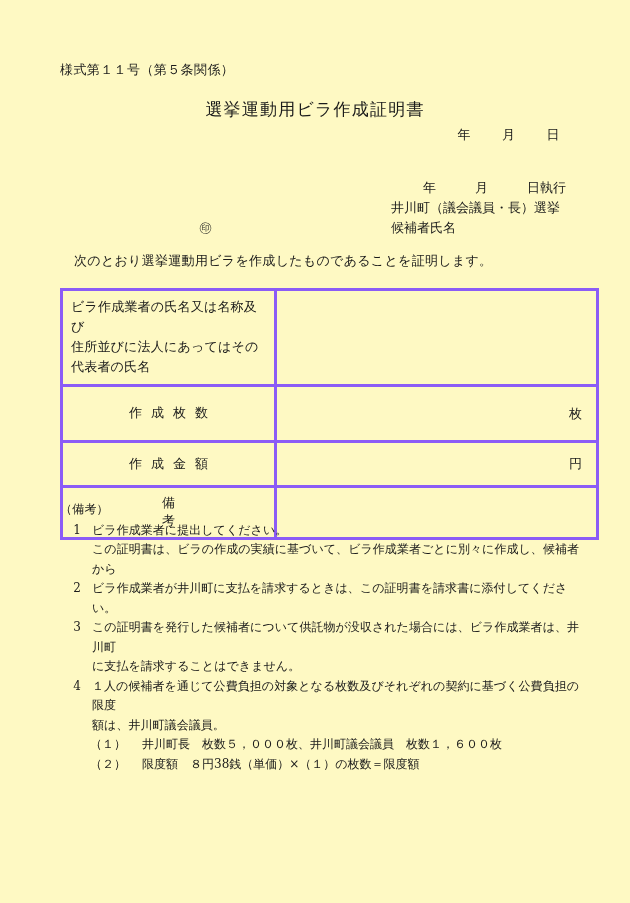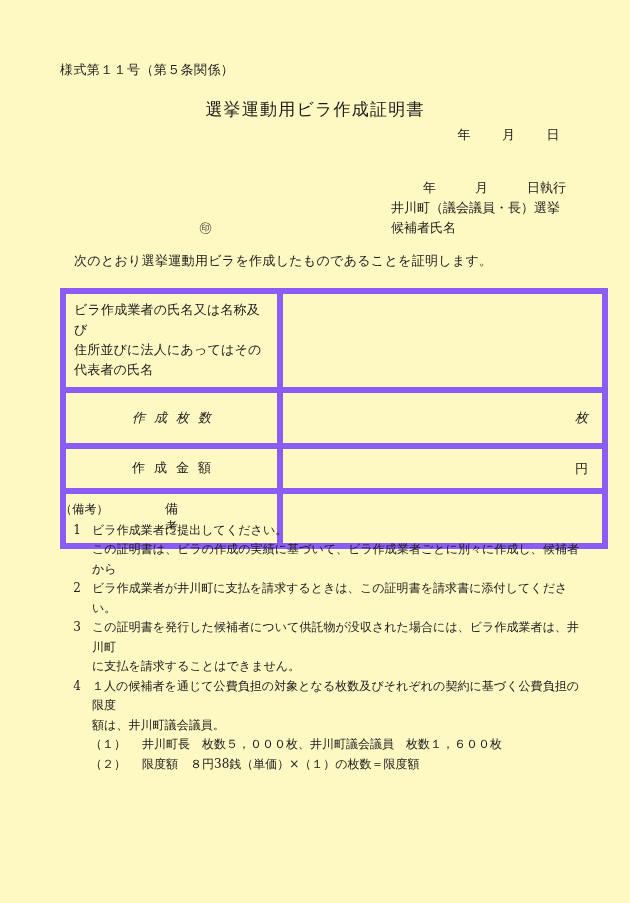--- a/index.html
+++ b/index.html
@@ -72,21 +72,21 @@
   .cert-table {
     position: absolute;
     left: 60px;
     top: 288px;
     width: 500px;
     border-collapse: collapse;
     table-layout: fixed;
     font-size: 13px;
   }
   .cert-table td {
-    border: 6px solid #8b5cf6;
+    border: 3px solid #8b5cf6;
     padding: 0;
     vertical-align: middle;
   }
   .cert-table .lbl {
     width: 195px;
     padding: 6px 8px 7px 8px;
   }
   .cert-table .val {
     width: 305px;
     text-align: right;
@@ -95,21 +95,21 @@
   .lbl-lines {
     line-height: 20px;
     letter-spacing: 0.2px;
   }
   .lbl-spread {
     text-align: center;
     letter-spacing: 9px;
     padding-left: 9px;
   }
   .row-a { height: 66px; }
-  .row-b { height: 56px; font-style: italic; }
+  .row-b { height: 56px; }
   .row-c { height: 45px; }
   .row-d { height: 45px; }
 
   
   .notes {
     position: absolute;
     left: 60px;
     top: 500px;
     width: 520px;
     font-size: 12px;

